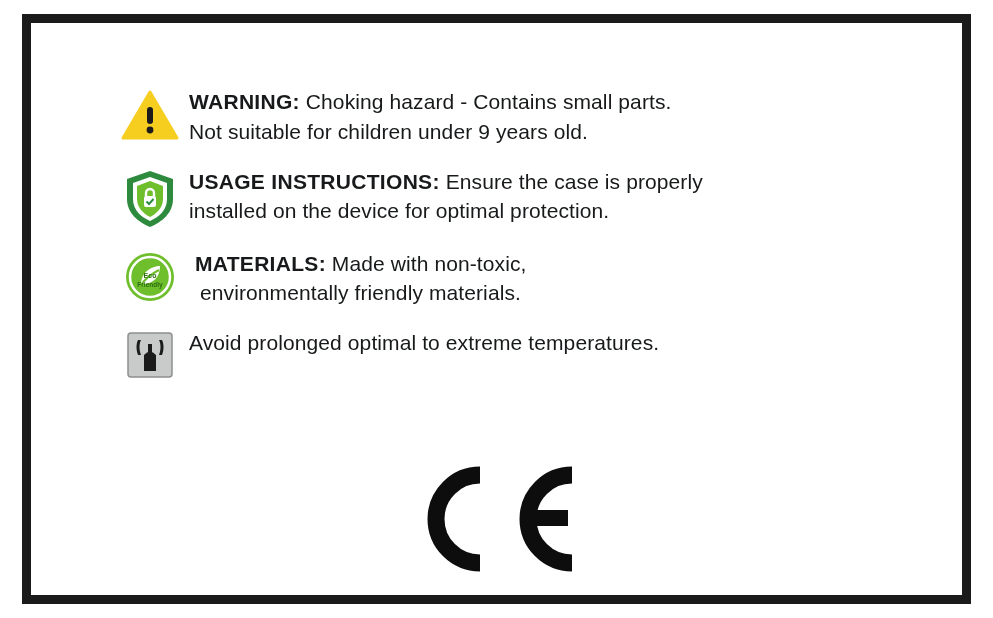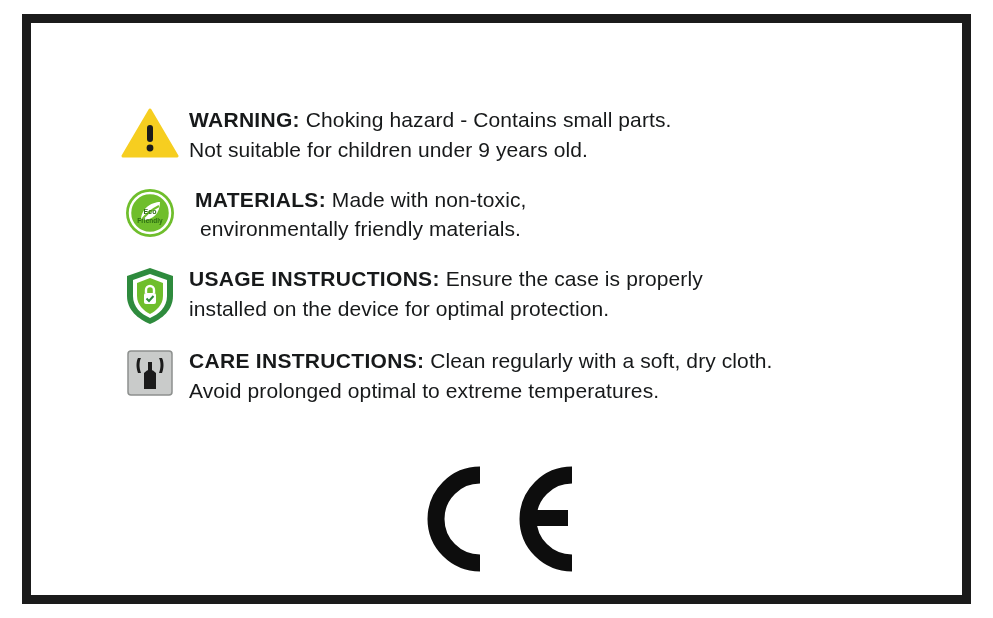--- a/index.html
+++ b/index.html
@@ -20,21 +20,21 @@
     top: 14px;
     width: 949px;
     height: 590px;
     border: 9px solid #1b1b1b;
     box-sizing: border-box;
     background: #ffffff;
   }
   .rows {
     position: absolute;
     left: 80px;
-    top: 80px;
+    top: 62px;
     width: 830px;
   }
   .row {
     display: flex;
     align-items: flex-start;
     margin-bottom: 18px;
   }
   .icon-cell {
     width: 78px;
     min-width: 78px;
@@ -86,67 +86,66 @@
           <rect x="26" y="18" width="6" height="17" rx="3" fill="#1b1b1b"></rect>
           <circle cx="29" cy="41" r="3.4" fill="#1b1b1b"></circle>
         </svg>
       </div>
       <div class="text-cell">
         <div><b>WARNING:</b><span> Choking hazard - Contains small parts.</span></div>
         <div class="line2"><span>Not suitable for children under 9 years old.</span></div>
       </div>
     </div>
 
+    <div class="row row-usage">
+      <div class="icon-cell">
+        <svg width="54" height="60" viewBox="0 0 54 60" aria-hidden="true">
+          <path d="M27 2 L50 10 V30 C50 44 39 53 27 58 C15 53 4 44 4 30 V10 Z" fill="#2E8B3D"></path>
+          <path d="M27 8 L44 14 V30 C44 41 36 48 27 52 C18 48 10 41 10 30 V14 Z" fill="#ffffff"></path>
+          <path d="M27 12 L40 17 V30 C40 39 33 45 27 48 C21 45 14 39 14 30 V17 Z" fill="#6FBE2C"></path>
+          <rect x="21" y="27" width="12" height="11" rx="2" fill="#ffffff"></rect>
+          <path d="M23 27 V24 a4 4 0 0 1 8 0 v3" fill="none" stroke="#ffffff" stroke-width="2.4"></path>
+          <path d="M23.5 32.5 l2.5 2.5 l4.5 -5" fill="none" stroke="#2E8B3D" stroke-width="2"></path>
+        </svg>
+      </div>
+      <div class="text-cell">
+        <div><b>USAGE INSTRUCTIONS:</b><span> Ensure the case is properly</span></div>
+        <div class="line2"><span>installed on the device for optimal protection.</span></div>
+      </div>
+    </div>
+
     <div class="row row-materials">
       <div class="icon-cell">
         <svg width="52" height="52" viewBox="0 0 52 52" aria-hidden="true">
           <circle cx="26" cy="26" r="24" fill="#6FBE2C"></circle>
           <circle cx="26" cy="26" r="20" fill="none" stroke="#ffffff" stroke-width="2.5"></circle>
           <path d="M17 33 C17 21 28 15 36 15 C36 27 28 34 17 33 Z" fill="#ffffff"></path>
           <path d="M16 35 C21 28 29 22 35 19" fill="none" stroke="#6FBE2C" stroke-width="2"></path>
           <text x="26" y="27" font-family="Liberation Sans, sans-serif" font-size="7" font-weight="bold" fill="#2c6d12" text-anchor="middle">Eco</text>
           <text x="26" y="36" font-family="Liberation Sans, sans-serif" font-size="6.5" font-weight="bold" fill="#2c6d12" text-anchor="middle">Friendly</text>
         </svg>
       </div>
       <div class="text-cell">
         <div><b>MATERIALS:</b><span> Made with non-toxic,</span></div>
         <div class="line2"><span>environmentally friendly materials.</span></div>
       </div>
     </div>
 
-    <div class="row row-usage">
-      <div class="icon-cell">
-        <svg width="54" height="60" viewBox="0 0 54 60" aria-hidden="true">
-          <path d="M27 2 L50 10 V30 C50 44 39 53 27 58 C15 53 4 44 4 30 V10 Z" fill="#2E8B3D"></path>
-          <path d="M27 8 L44 14 V30 C44 41 36 48 27 52 C18 48 10 41 10 30 V14 Z" fill="#ffffff"></path>
-          <path d="M27 12 L40 17 V30 C40 39 33 45 27 48 C21 45 14 39 14 30 V17 Z" fill="#6FBE2C"></path>
-          <rect x="21" y="27" width="12" height="11" rx="2" fill="#ffffff"></rect>
-          <path d="M23 27 V24 a4 4 0 0 1 8 0 v3" fill="none" stroke="#ffffff" stroke-width="2.4"></path>
-          <path d="M23.5 32.5 l2.5 2.5 l4.5 -5" fill="none" stroke="#2E8B3D" stroke-width="2"></path>
-        </svg>
-      </div>
-      <div class="text-cell">
-        <div><b>USAGE INSTRUCTIONS:</b><span> Ensure the case is properly</span></div>
-        <div class="line2"><span>installed on the device for optimal protection.</span></div>
-      </div>
-    </div>
-
     <div class="row row-care">
       <div class="icon-cell">
         <svg width="50" height="50" viewBox="0 0 50 50" aria-hidden="true">
           <rect x="3" y="3" width="44" height="44" rx="3" fill="#C9CBCA" stroke="#8d908e" stroke-width="1.5"></rect>
           <path d="M13 10 C11 14 11 20 13 25 L16 25 C14 20 14 14 16 10 Z" fill="#1b1b1b"></path>
           <path d="M37 10 C39 14 39 20 37 25 L34 25 C36 20 36 14 34 10 Z" fill="#1b1b1b"></path>
           <rect x="23" y="14" width="4" height="13" fill="#1b1b1b"></rect>
           <path d="M19 25 q6 -7 12 0 l0 13 l-12 0 Z" fill="#1b1b1b"></path>
           <rect x="19" y="38" width="12" height="3" fill="#1b1b1b"></rect>
         </svg>
       </div>
       <div class="text-cell">
-        <div><b>CARE INSTRUCTIONS:</b><span> Clean regularly with a soft, dry cloth.</span></div>
         <div class="line2"><span>Avoid prolonged optimal to extreme temperatures.</span></div>
       </div>
     </div>
 
   </div>
 
   <div class="ce-wrap">
     <svg class="ce-mark" width="190" height="120" viewBox="0 0 190 120" aria-hidden="true">
       <path d="M78 16 A44 44 0 1 0 78 104" fill="none" stroke="#0d0d0d" stroke-width="17"></path>
       <path d="M170 16 A44 44 0 1 0 170 104" fill="none" stroke="#0d0d0d" stroke-width="17"></path>

